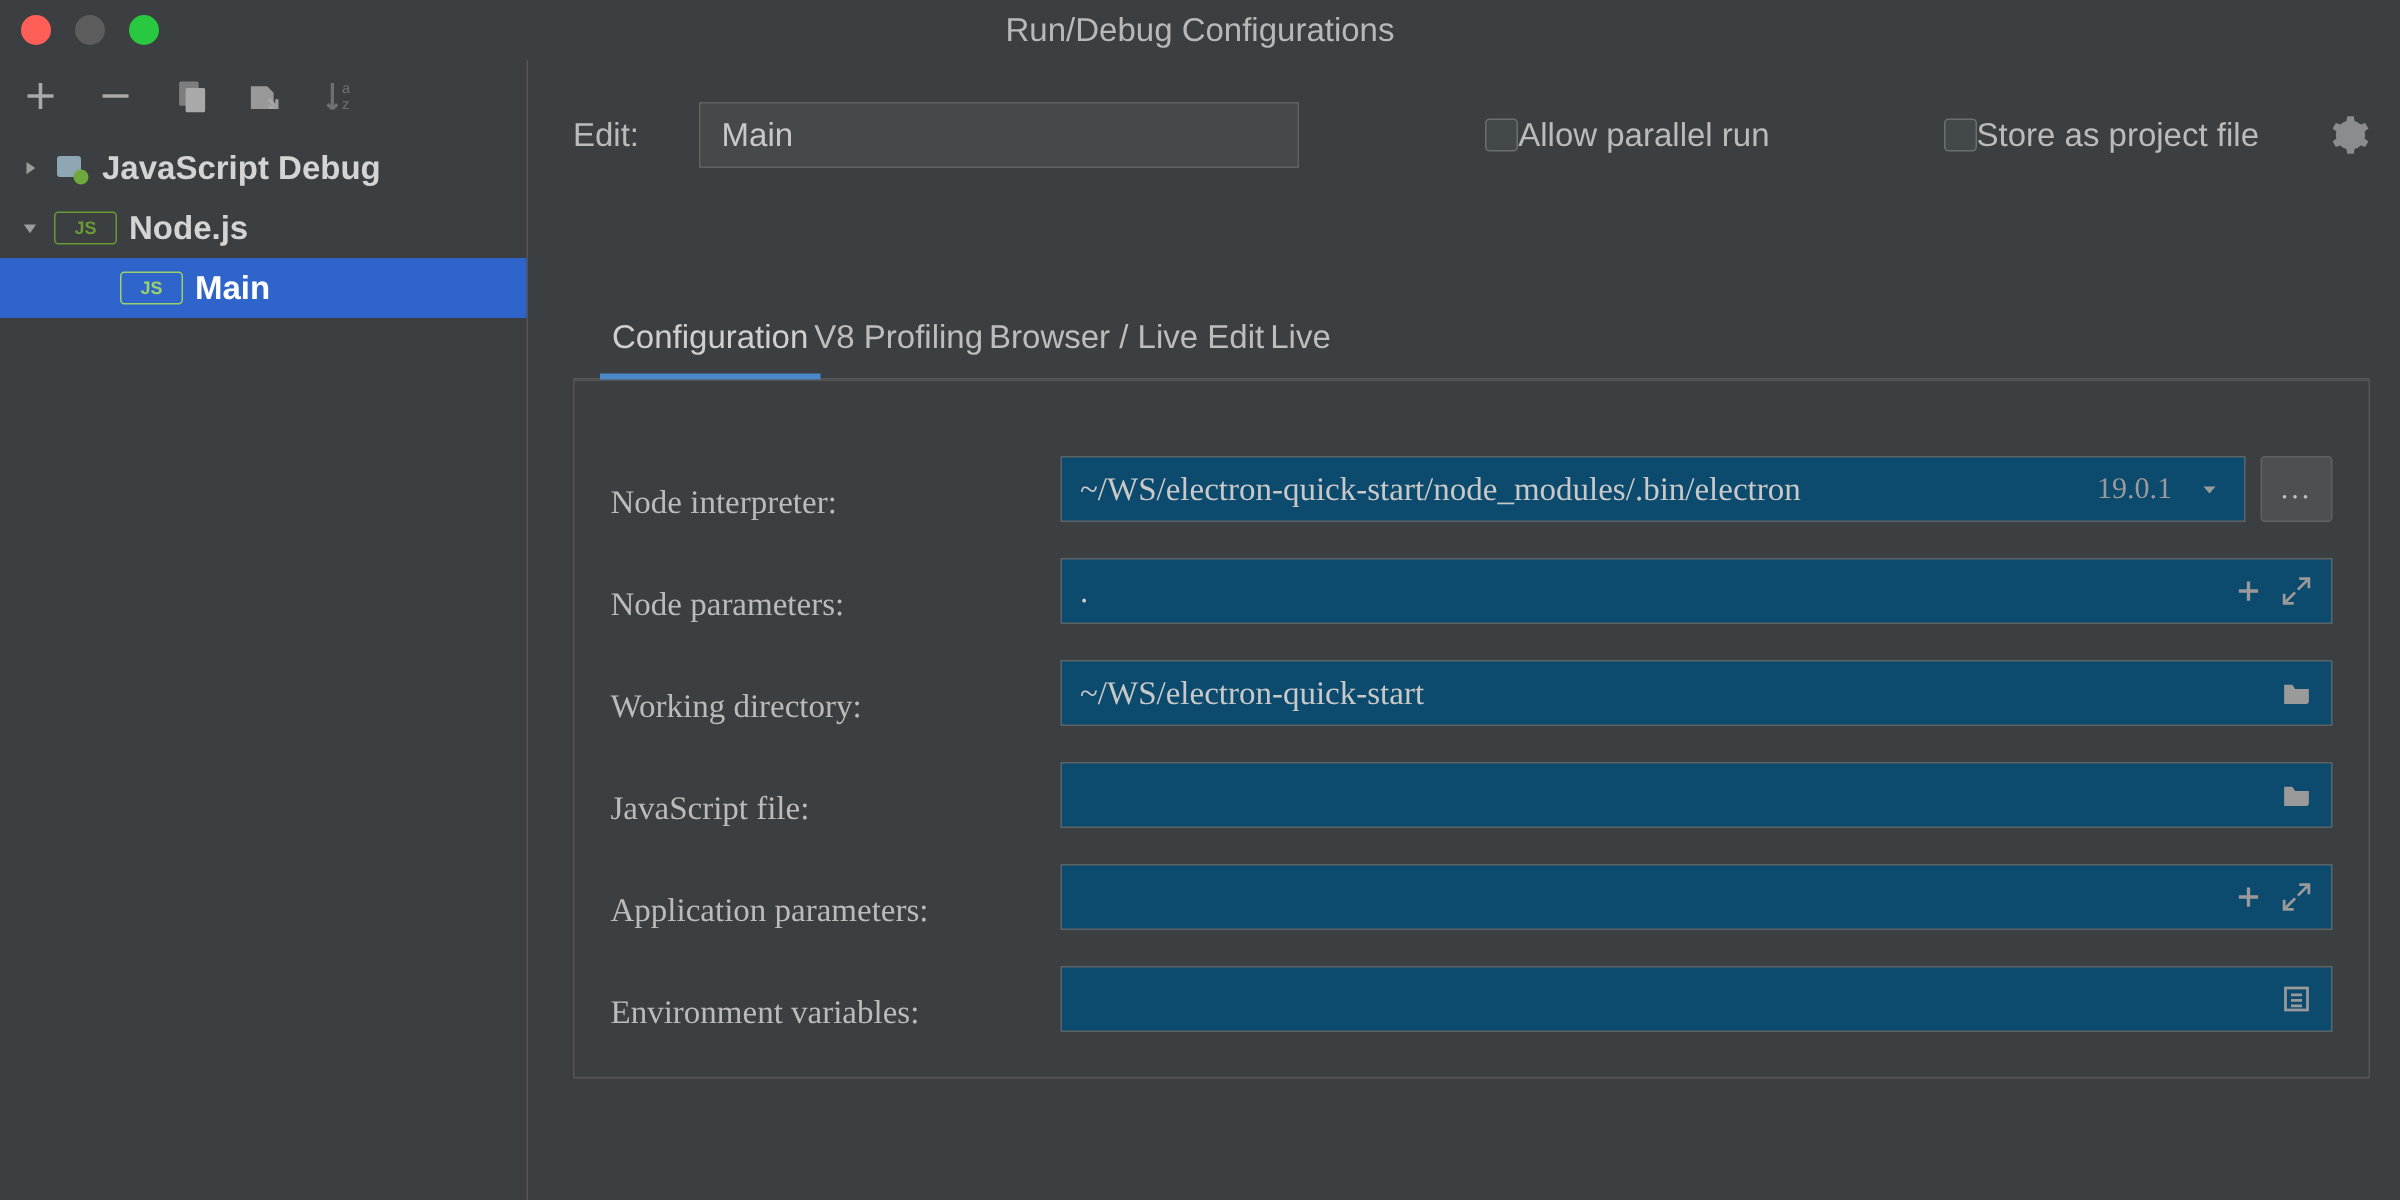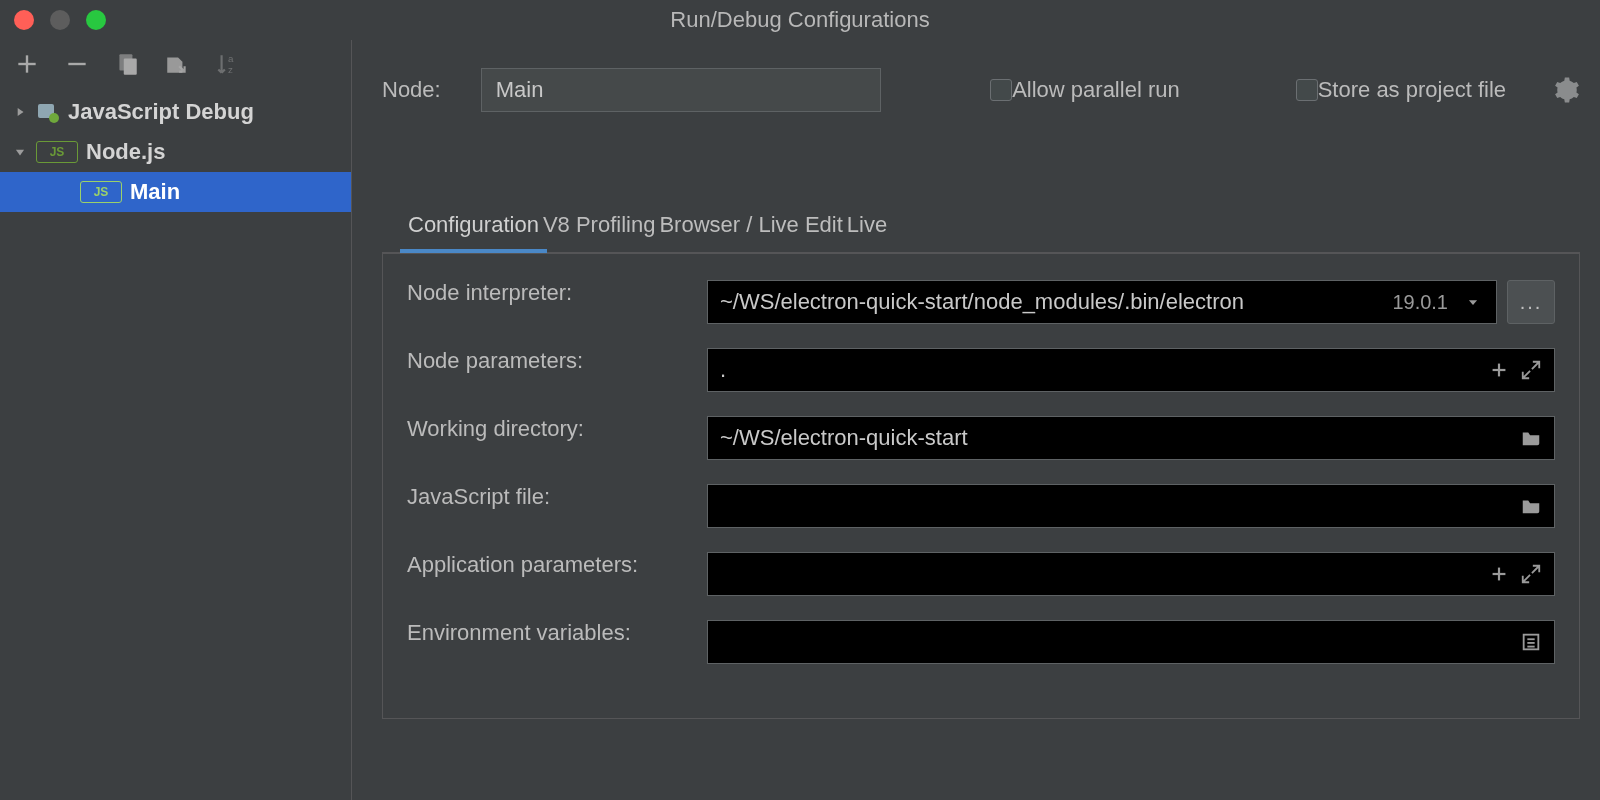--- a/index.html
+++ b/index.html
@@ -124,26 +124,26 @@
     content:""; position:absolute; left:-6px; right:-6px; bottom:-1px;
     height:4px; background:#4a88c7;
   }
   
   .panel {
     border: 1px solid #555557;
     margin-top: 0;
     padding: 26px 24px 30px 24px;
   }
   .frow {
-    display:flex; align-items:flex-start; height: 68px;
+    display:flex; align-items:flex-end; height: 68px; font-family: Liberation Serif, serif;
   }
   .flabel { width: 300px; font-size:22px; }
   .finput {
     flex:1;
-    background:#000000;
+    background:#0c4a6e;
     border:1px solid #5e6264;
     height:44px;
     display:flex; align-items:center;
     padding: 0 12px;
     color:#c9c9c9;
     font-size:22px;
     min-width:0;
   }
   .finput .val { flex:1; white-space:nowrap; overflow:hidden; text-overflow:ellipsis; }
   .trail { display:flex; align-items:center; gap:10px; color:#9a9a9a; }
@@ -243,21 +243,21 @@
       <div class="tree-row indent-1 sel">
         <span class="node-icon" style="border-color:#9bd16a;color:#9bd16a;">JS</span>
         <span style="font-weight:600;">Main</span>
       </div>
     </div>
   </div>
 
   <div class="main">
 
     <div class="name-row">
-      <span class="lab">Node:</span>
+      <span class="lab">Edit:</span>
       <div class="txtbox" id="name-input">
         <span>Main</span>
       </div>
       <div style="flex:1"></div>
       <label class="chk">
         <span class="box"></span>
         <span>Allow parallel run</span>
       </label>
       <div style="width:36px"></div>
       <label class="chk">

